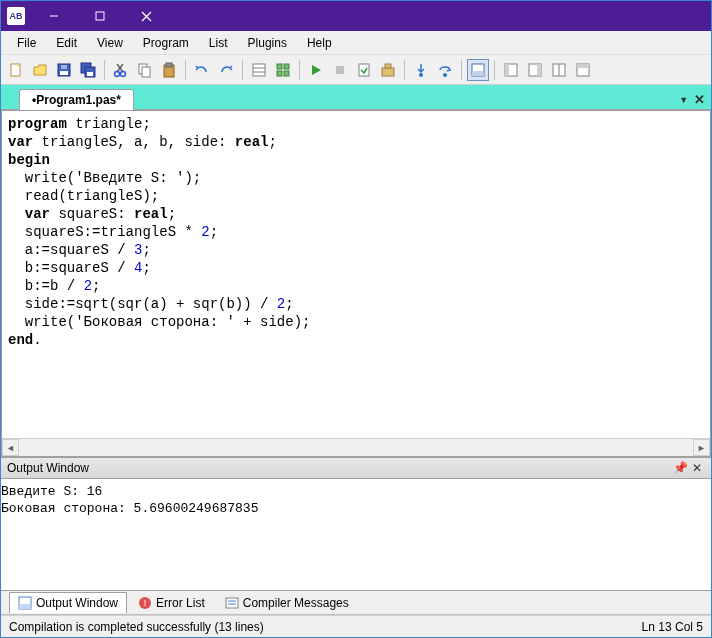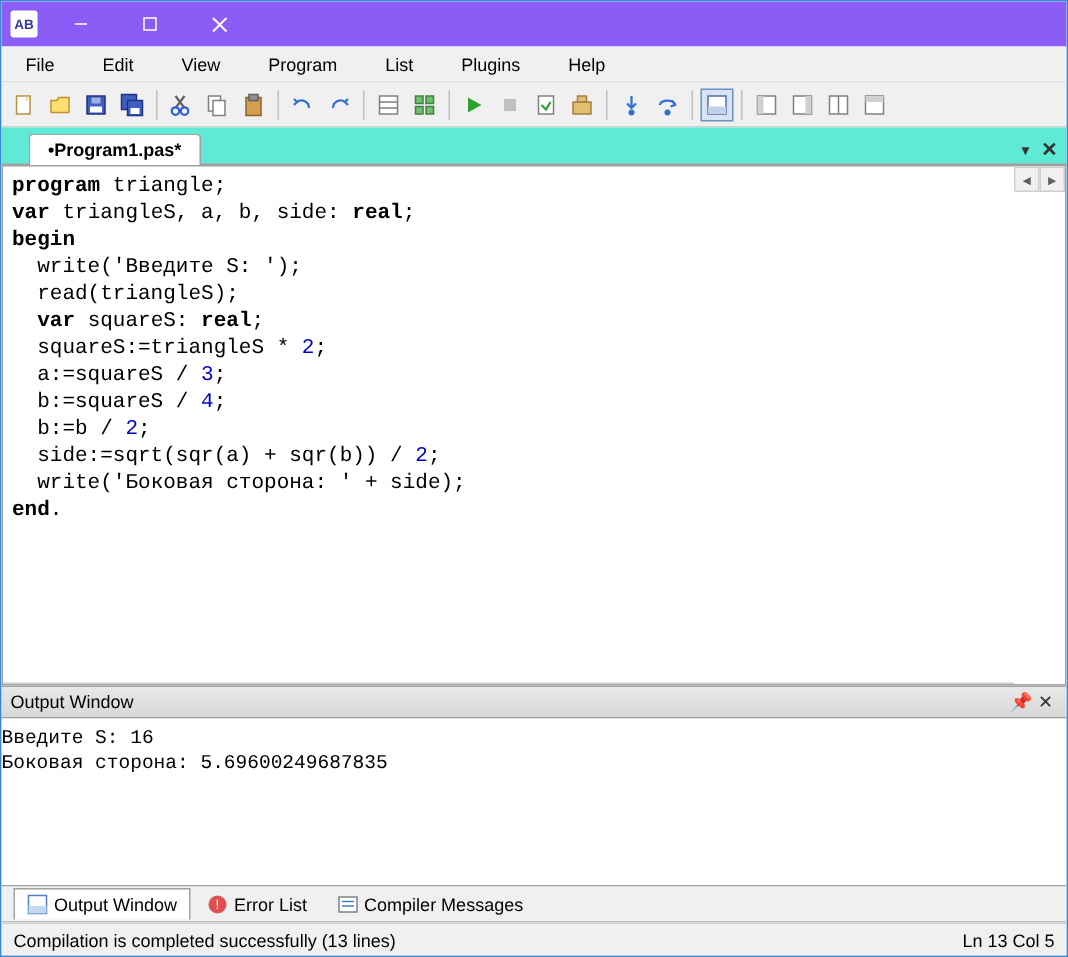--- a/index.html
+++ b/index.html
@@ -1,33 +1,33 @@
 <!DOCTYPE html>
 <html><head>
 <meta charset="utf-8">
 <style>
   * { box-sizing: border-box; margin: 0; padding: 0; }
   body { font-family: "Segoe UI", Tahoma, sans-serif; font-size: 12px; background: #fff; width: 712px; height: 638px; overflow: hidden; display: flex; flex-direction: column; border: 1px solid #3a87cf; }
-  .titlebar { background: #8b5cf6; color: #fff; height: 30px; display: flex; align-items: center; padding-left: 6px; }
+  .titlebar { background: #4c1d95; color: #fff; height: 30px; display: flex; align-items: center; padding-left: 6px; }
   .titlebar .app-icon { width: 18px; height: 18px; background: #fff; color: #3a3a9a; font-size: 9px; font-weight: bold; display: flex; align-items: center; justify-content: center; border-radius: 2px; margin-right: 6px; }
   .titlebar .title { flex: 1; font-size: 12px; }
   .titlebar .win-btn { width: 46px; height: 30px; display: flex; align-items: center; justify-content: center; color: #fff; font-size: 14px; }
   .titlebar .win-btn.close { background: transparent; }
-  .menubar { background: #f0f0f0; height: 24px; display: flex; align-items: center; padding: 0 6px; gap: 12px; border-bottom: 1px solid #e0e0e0; }
+  .menubar { background: #f0f0f0; height: 24px; display: flex; align-items: center; padding: 0 6px; gap: 0; border-bottom: 1px solid #e0e0e0; }
   .menubar .menu-item { padding: 3px 10px; cursor: default; }
   .toolbar { background: #f0f0f0; height: 30px; display: flex; align-items: center; padding: 0 4px; gap: 2px; border-bottom: 1px solid #d0d0d0; }
   .toolbar .tb-btn { width: 22px; height: 22px; display: flex; align-items: center; justify-content: center; cursor: default; }
   .toolbar .sep { width: 1px; height: 20px; background: #c0c0c0; margin: 0 3px; }
   .tabbar { background: #5eead4; height: 25px; display: flex; align-items: flex-end; padding-left: 18px; border-bottom: 1px solid #a0a0a0; position: relative; }
   .tabbar .tab { background: #fff; border: 1px solid #a0a0a0; border-bottom: none; padding: 3px 12px; font-size: 12px; font-weight: bold; border-radius: 3px 3px 0 0; margin-bottom: -1px; }
   .tabbar .tab-right { margin-left: auto; display: flex; align-items: center; gap: 6px; padding-right: 6px; padding-bottom: 2px; color: #333; }
   .tabbar .tab-drop { font-size: 9px; }
   .tabbar .tab-close { font-size: 13px; font-weight: bold; }
   .editor-wrap { flex: 1; display: flex; flex-direction: column; min-height: 0; }
-  .editor-scroll { flex: 1; overflow: hidden; background: #fff; border: 1px solid #a0a0a0; margin: 0; position: relative; display:flex; }
+  .editor-scroll { flex: 1; overflow: hidden; background: #fff; border: 1px solid #a0a0a0; margin: 0; position: relative; display:flex; flex-direction:column; }
   .editor { flex:1; padding: 4px 6px; font-family: "Courier New", monospace; font-size: 14px; line-height: 18px; white-space: pre; overflow-y: scroll; overflow-x: hidden; border-bottom: 1px solid #d0d0d0;}
   .hscroll { height:17px; background:#f0f0f0; display:flex; align-items:center; }
   .hscroll .arrow { width:17px; height:17px; display:flex; align-items:center; justify-content:center; background:#f0f0f0; border:1px solid #cfcfcf; font-size:9px; color:#606060;}
   .hscroll .track { flex:1; height:17px; background:#f0f0f0; }
   .kw { color: #000; font-weight: bold; }
   .str { color: #000000; }
   .num { color: #0000cc; }
   .output-title { background: linear-gradient(#e8e8e8,#d8d8d8); border: 1px solid #a0a0a0; border-left:none; border-right:none; padding: 3px 6px; font-size: 12px; display: flex; align-items: center; }
   .output-title .spacer { flex: 1; }
   .output-title .pin, .output-title .x { width: 16px; text-align: center; font-size: 12px; color:#333;}

